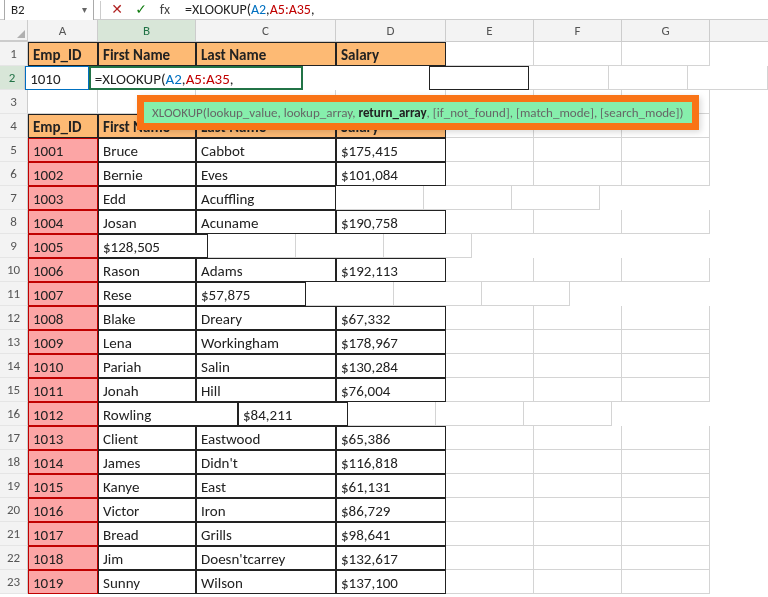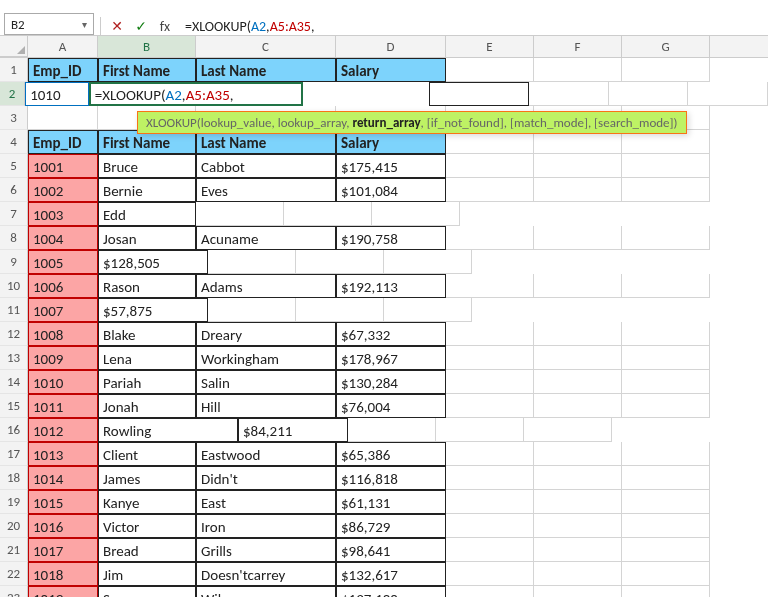--- a/index.html
+++ b/index.html
@@ -8,22 +8,22 @@
     font-family: Calibri, Arial, sans-serif;
     font-size: 14px;
     background: #fff;
     color: #222;
     overflow: hidden;
     width: 768px;
     height: 597px;
   }
   .formula-bar {
     display: flex;
-    align-items: flex-end;
-    height: 36px;
+    align-items: center;
+    height: 20px;
     border-bottom: 1px solid #ccc;
     padding: 0 4px;
     gap: 4px;
   }
   .namebox {
     width: 90px;
     height: 22px;
     border: 1px solid #aaa;
     display: flex;
     align-items: center;
@@ -110,21 +110,21 @@
     border-right: 1px solid #d4d4d4;
     border-bottom: 1px solid #d4d4d4;
     padding: 0 4px;
     line-height: 24px;
     overflow: visible;
     white-space: nowrap;
     font-size: 15px;
     position: relative;
   }
   .header-cell {
-    background: #7dd3fc;
+    background: #fdba74;
     font-weight: bold;
     border: 1px solid #222 !important;
   }
   .data-a { background: #fca5a5; border: 1px solid #222 !important; }
   .data-norm { border: 1px solid #222 !important; background: #fff; }
   .cell-editing {
     border: 2px solid #217346 !important;
     line-height: 22px;
     z-index: 5;
     width: 238px !important;
@@ -136,22 +136,22 @@
     outline-offset: -1px;
   }
   .sel-red-col {
     outline: 1px solid #C00000;
     outline-offset: -1px;
   }
   .tooltip {
     position: absolute;
     left: 137px;
     top: 75px;
-    background: #bef264;
-    border: 1px solid #f97316;
+    background: #86efac;
+    border: 7px solid #f97316;
     box-shadow: 2px 2px 6px rgba(0,0,0,0.15);
     padding: 3px 8px;
     font-size: 13px;
     color: #666;
     z-index: 20;
     white-space: nowrap;
   }
   .tooltip b { color: #222; font-weight: bold; }
 </style>
 </head>
@@ -246,20 +246,21 @@
         <div class="cell wC data-norm">Eves</div>
         <div class="cell wD data-norm">$101,084</div>
         <div class="cell wE"></div>
         <div class="cell wF"></div>
         <div class="cell wG"></div>
       </div>
       <div class="row">
         <div class="row-header">7</div>
         <div class="cell wA data-a sel-red-col">1003</div>
         <div class="cell wB data-norm">Edd</div>
+        <div class="cell wC data-norm">Acuffling</div>
         <div class="cell wE"></div>
         <div class="cell wF"></div>
         <div class="cell wG"></div>
       </div>
       <div class="row">
         <div class="row-header">8</div>
         <div class="cell wA data-a sel-red-col">1004</div>
         <div class="cell wB data-norm">Josan</div>
         <div class="cell wC data-norm">Acuname</div>
         <div class="cell wD data-norm">$190,758</div>
@@ -281,20 +282,21 @@
         <div class="cell wB data-norm">Rason</div>
         <div class="cell wC data-norm">Adams</div>
         <div class="cell wD data-norm">$192,113</div>
         <div class="cell wE"></div>
         <div class="cell wF"></div>
         <div class="cell wG"></div>
       </div>
       <div class="row">
         <div class="row-header">11</div>
         <div class="cell wA data-a sel-red-col">1007</div>
+        <div class="cell wB data-norm">Rese</div>
         <div class="cell wD data-norm">$57,875</div>
         <div class="cell wE"></div>
         <div class="cell wF"></div>
         <div class="cell wG"></div>
       </div>
       <div class="row">
         <div class="row-header">12</div>
         <div class="cell wA data-a sel-red-col">1008</div>
         <div class="cell wB data-norm">Blake</div>
         <div class="cell wC data-norm">Dreary</div>

